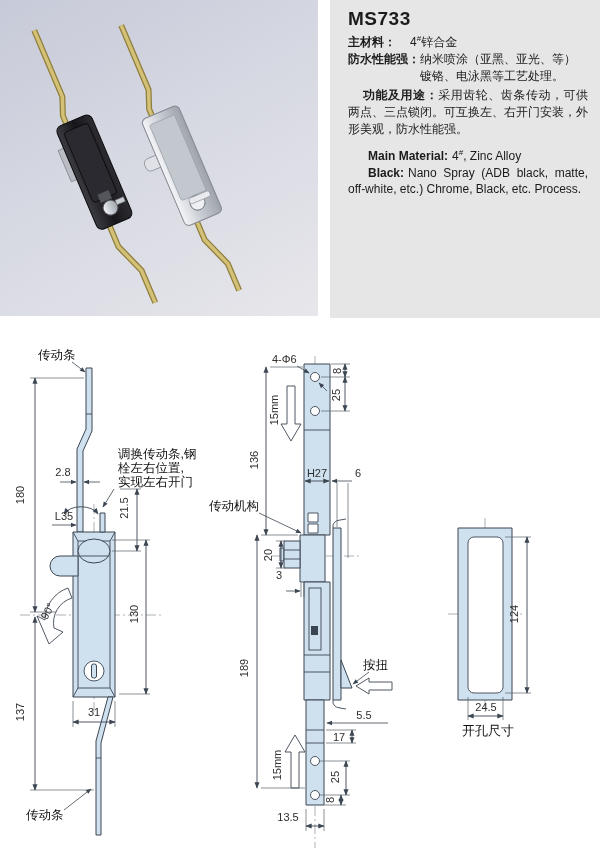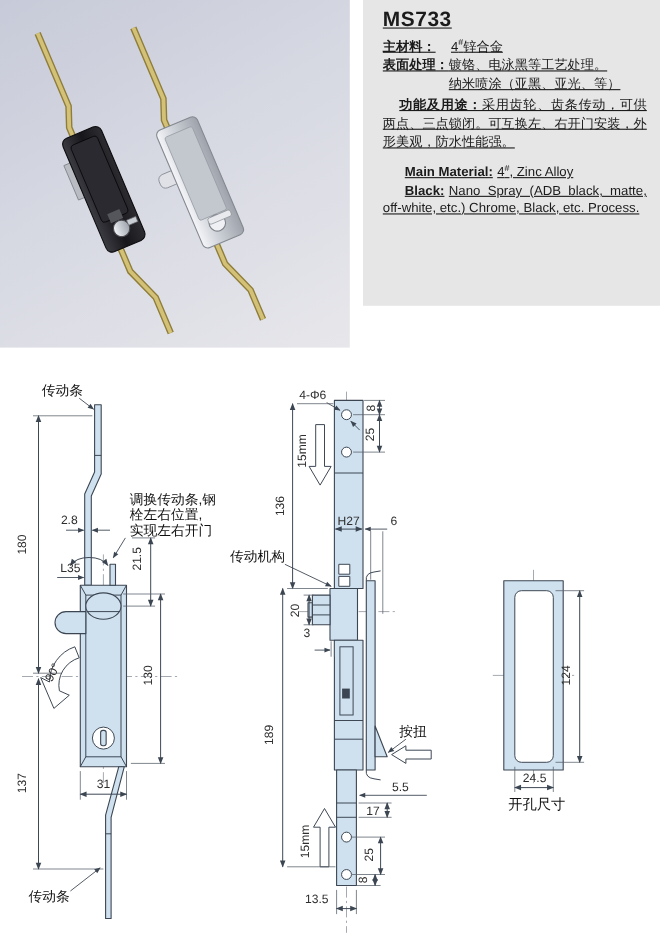--- a/index.html
+++ b/index.html
@@ -1,21 +1,21 @@
 <!DOCTYPE html>
 <html><head>
 <meta charset="utf-8">
 <style>
   html,body{margin:0;padding:0;}
   body{width:600px;height:855px;background:#fff;position:relative;overflow:hidden;
        font-family:"Liberation Sans",sans-serif;}
   .photo{position:absolute;left:0;top:0;width:318px;height:316px;
          background:linear-gradient(150deg,#c7cad8 0%,#d6d8e2 45%,#e7e7eb 100%);}
-  .info{position:absolute;left:330px;top:0;width:270px;height:278px;background:#e6e6e6;
-        box-sizing:border-box;padding:8px 12px 0 18px;color:#1b1b1b;text-decoration:underline;}
+  .info{position:absolute;left:330px;top:0;width:270px;height:318px;background:#e6e6e6;
+        box-sizing:border-box;padding:8px 12px 0 18px;color:#1b1b1b;}
   .info h1{font-size:19px;margin:0 0 4px 0;letter-spacing:0.5px;}
   .cn{font-size:12px;line-height:17px;}
   .cn .row{display:flex;}
   .cn .lbl{font-weight:bold;white-space:nowrap;}
   .cn .gap{margin-left:14px;}
   .cn p{margin:2px 0 0 0;text-align:justify;}
   .cn p b{font-weight:bold;margin-left:15px;}
   sup{font-size:8px;vertical-align:super;line-height:0;}
   .en{font-size:12px;line-height:16px;margin-top:10px;}
   .en p{margin:0 0 1px 0;text-align:justify;}
@@ -76,24 +76,24 @@
 </div>
 
 <div class="info">
   <h1>MS733</h1>
   <div class="cn">
     <div class="row">
       <span class="lbl">主材料：</span>
       <span class="gap"><span>4</span><sup>#</sup><span>锌合金</span></span>
     </div>
     <div class="row">
-      <span class="lbl">表面处理：</span>
+      <span class="lbl">防水性能强：</span>
       <span>
+        <span style="display:block">纳米喷涂（亚黑、亚光、等）</span>
         <span style="display:block">镀铬、电泳黑等工艺处理。</span>
-        <span style="display:block">纳米喷涂（亚黑、亚光、等）</span>
       </span>
     </div>
     <p><b>功能及用途：</b><span>采用齿轮、齿条传动，可供两点、三点锁闭。可互换左、右开门安装，外形美观，防水性能强。</span></p>
   </div>
   <div class="en">
     <p><b>Main Material:</b><span>4</span><sup>#</sup><span>, Zinc Alloy</span></p>
     <p><b>Black:</b><span>Nano Spray (ADB black, matte, off-white, etc.) Chrome, Black, etc. Process.</span></p>
   </div>
 </div>
 

